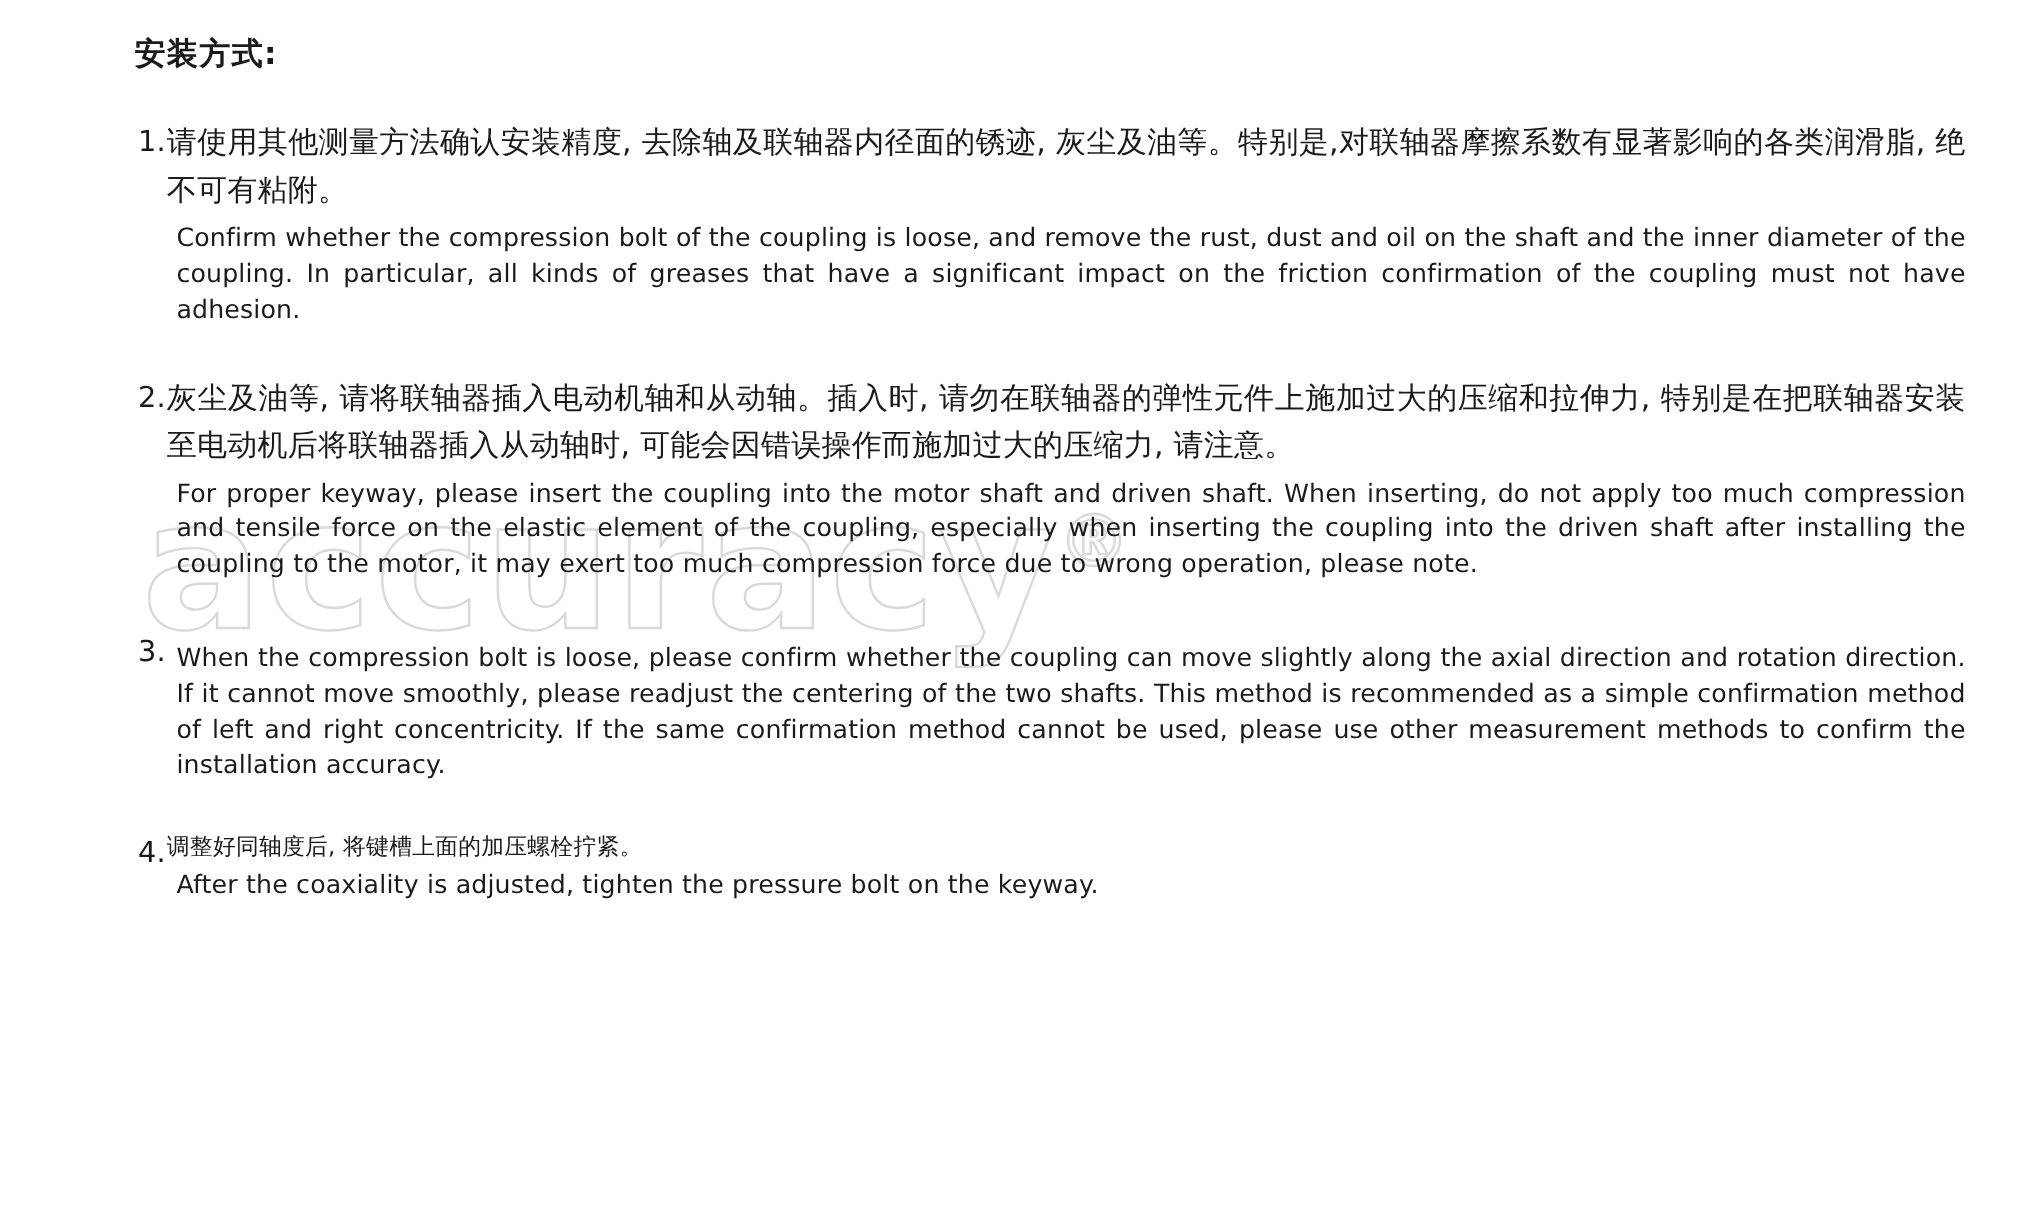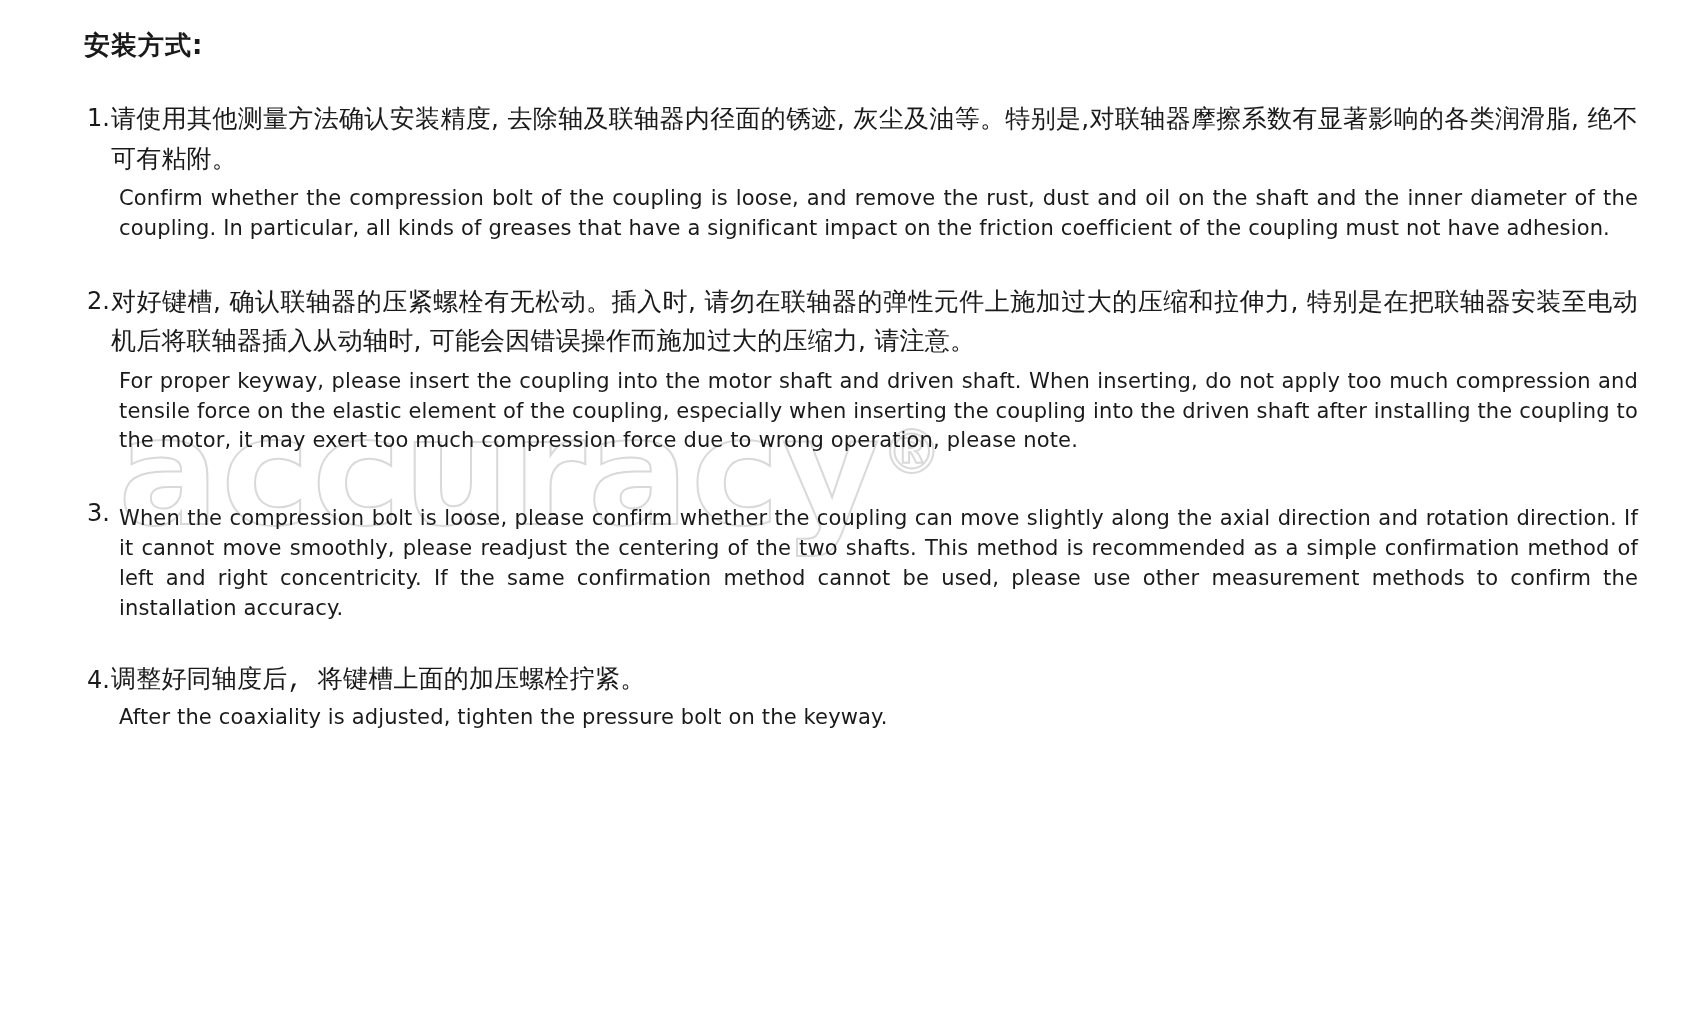--- a/index.html
+++ b/index.html
@@ -37,21 +37,21 @@
   .watermark .reg {
     font-size: 60px;
     vertical-align: super;
     -webkit-text-stroke: 2px rgba(185,185,185,0.55);
   }
 
   
   .page {
     position: relative;
     z-index: 1;
-    padding: 28px 60px 0 84px;
+    padding: 28px 60px 0 112px;
   }
 
   .heading-cn {
     font-size: 26px;
     font-weight: 700;
     letter-spacing: 1px;
     line-height: 1.35;
     margin: 0;
   }
   .heading-en {
@@ -100,46 +100,46 @@
     line-height: 1.42;
     letter-spacing: 0.15px;
     margin: 6px 0 0 8px;
     text-align: justify;
   }
   .en.just { text-align: justify; }
 
   
   .item-2 .cn { font-size: 25px; }
   .item-3 .en { margin-top: 10px; }
-  .item-4 .cn { font-size: 25px; font-family: Liberation Mono, monospace; }
+  .item-4 .cn { font-size: 19px; }
   .item-4 .en { margin-top: 2px; }
 </style>
 </head>
 <body>
 
 <div class="watermark"><span>accuracy</span><span class="reg">®</span></div>
 
 <div class="page">
 
   <h1 class="heading-cn">安装方式:</h1>
 
   <div class="items">
 
     <div class="item item-1">
       <div class="num">1.</div>
       <div class="body">
         <p class="cn">请使用其他测量方法确认安装精度, 去除轴及联轴器内径面的锈迹, 灰尘及油等。特别是,对联轴器摩擦系数有显著影响的各类润滑脂, 绝不可有粘附。</p>
-        <p class="en">Confirm whether the compression bolt of the coupling is loose, and remove the rust, dust and oil on the shaft and the inner diameter of the coupling. In particular, all kinds of greases that have a significant impact on the friction  coefficient  of the coupling must not have adhesion.</p>
+        <p class="en">Confirm whether the compression bolt of the coupling is loose, and remove the rust, dust and oil on the shaft and the inner diameter of the coupling. In particular, all kinds of greases that have a significant impact on the friction  confirmation  of the coupling must not have adhesion.</p>
       </div>
     </div>
 
     <div class="item item-2">
       <div class="num">2.</div>
       <div class="body">
-        <p class="cn">对好键槽, 确认联轴器的压紧螺栓有无松动。插入时, 请勿在联轴器的弹性元件上施加过大的压缩和拉伸力, 特别是在把联轴器安装至电动机后将联轴器插入从动轴时, 可能会因错误操作而施加过大的压缩力, 请注意。</p>
+        <p class="cn">灰尘及油等, 请将联轴器插入电动机轴和从动轴。插入时, 请勿在联轴器的弹性元件上施加过大的压缩和拉伸力, 特别是在把联轴器安装至电动机后将联轴器插入从动轴时, 可能会因错误操作而施加过大的压缩力, 请注意。</p>
         <p class="en">For proper keyway, please insert the  coupling into the motor shaft and driven shaft. When inserting, do not apply too much compression and tensile force on the elastic element of the coupling, especially when inserting the coupling into the driven shaft after installing the coupling to the motor, it may exert too much compression force due to wrong operation, please note.</p>
       </div>
     </div>
 
     <div class="item item-3">
       <div class="num">3.</div>
       <div class="body">
         <p class="en just">When the compression bolt is loose, please confirm whether the coupling can move slightly along the axial direction and rotation direction. If it cannot move smoothly, please readjust the centering of the two shafts. This method is recommended as a simple confirmation method of left and right concentricity. If the same confirmation method cannot be used, please use other measurement methods to confirm the installation accuracy.</p>
       </div>
     </div>

